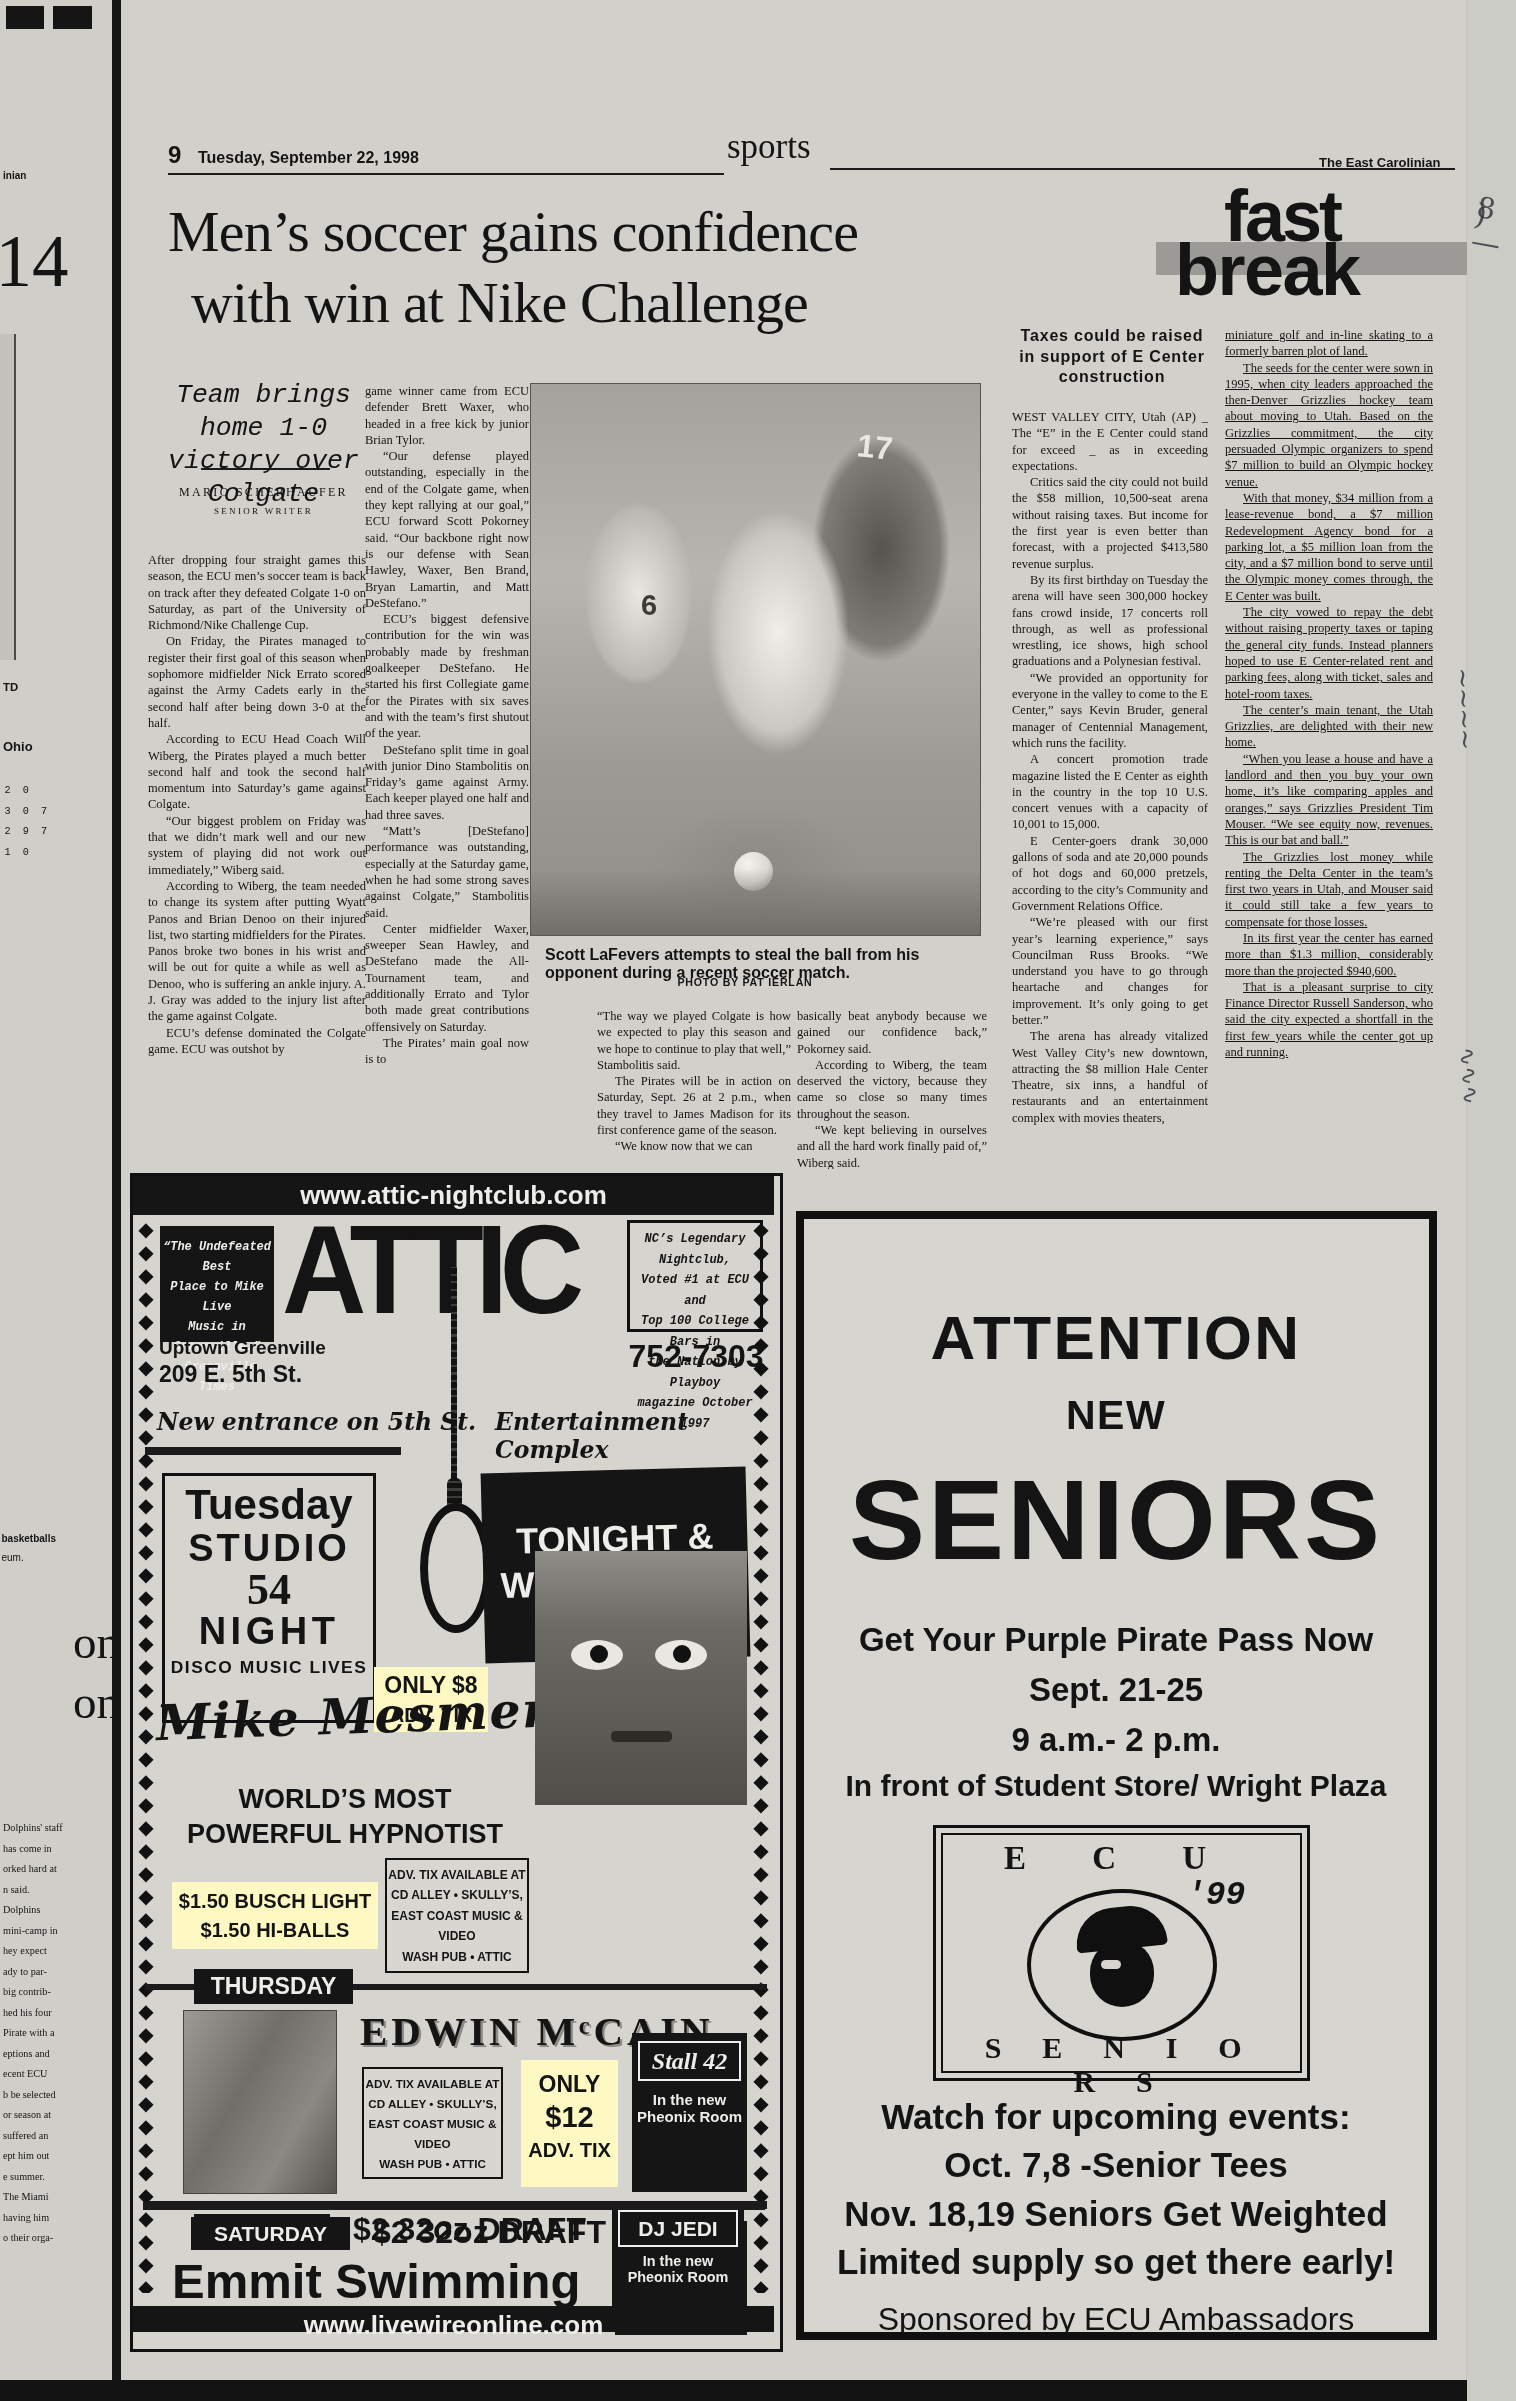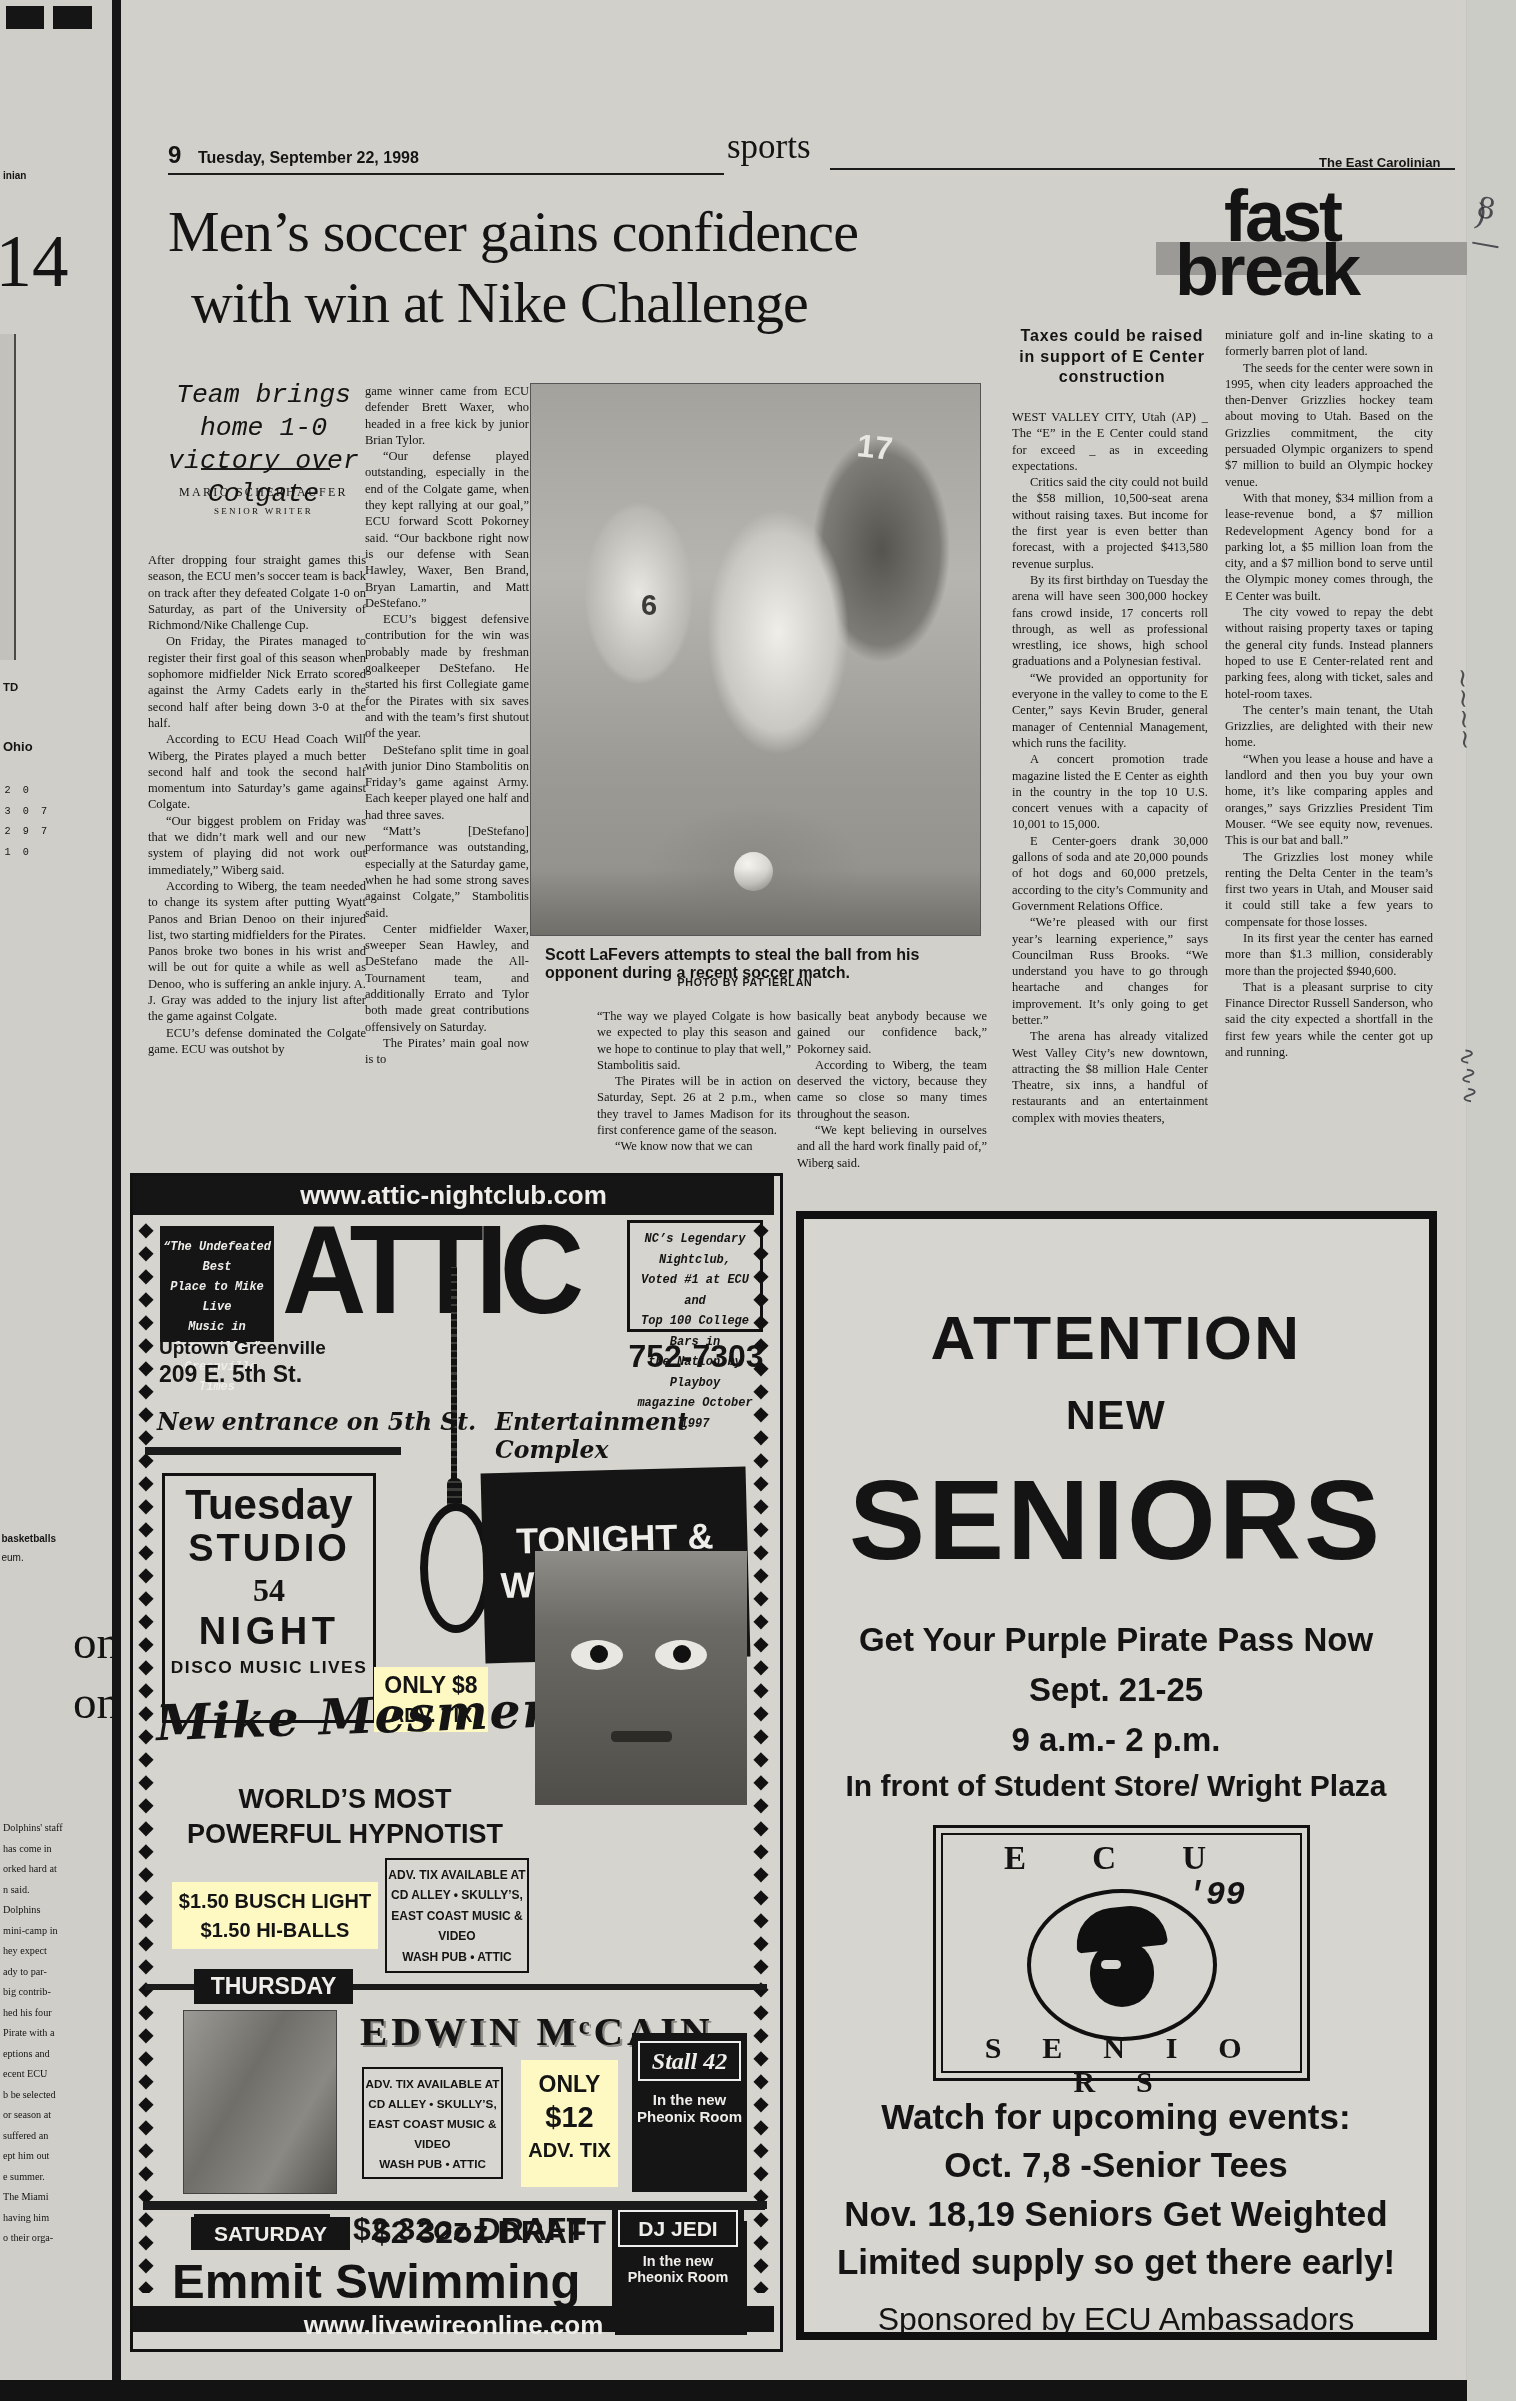--- a/index.html
+++ b/index.html
@@ -197,21 +197,21 @@
   <div class="abs serif j coltext clip" style="left:891px;top:409px;width:196px;height:762px;">
       <div class="para">WEST VALLEY CITY, Utah (AP) _ The “E” in the E Center could stand for exceed _ as in exceeding expectations.</div>
       <div class="para">Critics said the city could not build the $58 million, 10,500-seat arena without raising taxes. But income for the first year is even better than forecast, with a projected $413,580 revenue surplus.</div>
       <div class="para">By its first birthday on Tuesday the arena will have seen 300,000 hockey fans crowd inside, 17 concerts roll through, as well as professional wrestling, ice shows, high school graduations and a Polynesian festival.</div>
       <div class="para">“We provided an opportunity for everyone in the valley to come to the E Center,” says Kevin Bruder, general manager of Centennial Management, which runs the facility.</div>
       <div class="para">A concert promotion trade magazine listed the E Center as eighth in the country in the top 10 U.S. concert venues with a capacity of 10,001 to 15,000.</div>
       <div class="para">E Center-goers drank 30,000 gallons of soda and ate 20,000 pounds of hot dogs and 60,000 pretzels, according to the city’s Community and Government Relations Office.</div>
       <div class="para">“We’re pleased with our first year’s learning experience,” says Councilman Russ Brooks. “We understand you have to go through heartache and changes for improvement. It’s only going to get better.”</div>
       <div class="para">The arena has already vitalized West Valley City’s new downtown, attracting the $8 million Hale Center Theatre, six inns, a handful of restaurants and an entertainment complex with movies theaters,</div>
     </div>
-  <div class="abs serif j coltext clip" style="left:1104px;top:327px;width:208px;height:844px;">
+  <div class="abs serif j coltext clip" style="left:1104px;top:327px;width:208px;height:844px;text-decoration:underline;">
       <div class="para">miniature golf and in-line skating to a formerly barren plot of land.</div>
       <div class="para">The seeds for the center were sown in 1995, when city leaders approached the then-Denver Grizzlies hockey team about moving to Utah. Based on the Grizzlies commitment, the city persuaded Olympic organizers to spend $7 million to build an Olympic hockey venue.</div>
       <div class="para">With that money, $34 million from a lease-revenue bond, a $7 million Redevelopment Agency bond for a parking lot, a $5 million loan from the city, and a $7 million bond to serve until the Olympic money comes through, the E Center was built.</div>
       <div class="para">The city vowed to repay the debt without raising property taxes or taping the general city funds. Instead planners hoped to use E Center-related rent and parking fees, along with ticket, sales and hotel-room taxes.</div>
       <div class="para">The center’s main tenant, the Utah Grizzlies, are delighted with their new home.</div>
       <div class="para">“When you lease a house and have a landlord and then you buy your own home, it’s like comparing apples and oranges,” says Grizzlies President Tim Mouser. “We see equity now, revenues. This is our bat and ball.”</div>
       <div class="para">The Grizzlies lost money while renting the Delta Center in the team’s first two years in Utah, and Mouser said it could still take a few years to compensate for those losses.</div>
       <div class="para">In its first year the center has earned more than $1.3 million, considerably more than the projected $940,600.</div>
       <div class="para">That is a pleasant surprise to city Finance Director Russell Sanderson, who said the city expected a shortfall in the first few years while the center got up and running.</div>
     </div>
@@ -245,21 +245,21 @@
     <div class="abs sans b" style="left:26px;top:161px;font-size:19px;">Uptown Greenville</div>
     <div class="abs sans b" style="left:26px;top:185px;font-size:23px;">209 E. 5th St.</div>
 
     <div class="abs script" style="left:24px;top:232px;font-size:23.5px;">New entrance on 5th St.</div>
     <div class="abs script" style="left:362px;top:232px;font-size:23.5px;">Entertainment Complex</div>
     <div class="abs rule" style="left:12px;top:271px;width:256px;height:7.6px;"></div>
 
     <div class="abs c" style="left:29px;top:297px;width:214px;height:250px;border:3px solid #111;box-sizing:border-box;">
       <div class="sans b" style="font-size:42px;margin-top:4.5px;">Tuesday</div>
       <div class="sans b" style="font-size:38px;letter-spacing:3px;line-height:39px;">STUDIO</div>
-      <div class="serif b" style="font-size:32px;line-height:44px;">54</div>
+      <div class="serif b" style="font-size:44px;line-height:44px;">54</div>
       <div class="sans b" style="font-size:38px;letter-spacing:4.5px;line-height:39px;">NIGHT</div>
       <div class="sans b" style="font-size:17.4px;letter-spacing:1.5px;margin-top:6px;">DISCO MUSIC LIVES</div>
     </div>
     <div class="abs blackbox c w sans b" style="left:350px;top:294px;width:265px;height:190px;transform:rotate(-1.5deg);font-size:36px;line-height:44px;padding-top:47px;box-sizing:border-box;">
       <div>TONIGHT &amp;</div>
       <div>WEDNESDAY</div>
     </div>
     <div class="abs graybox c sans b" style="left:241px;top:491px;width:114px;height:65px;font-size:23px;line-height:30px;padding-top:3px;box-sizing:border-box;">
       <div>ONLY $8</div>
       <div style="font-size:20px;">ADV. TIX</div>

